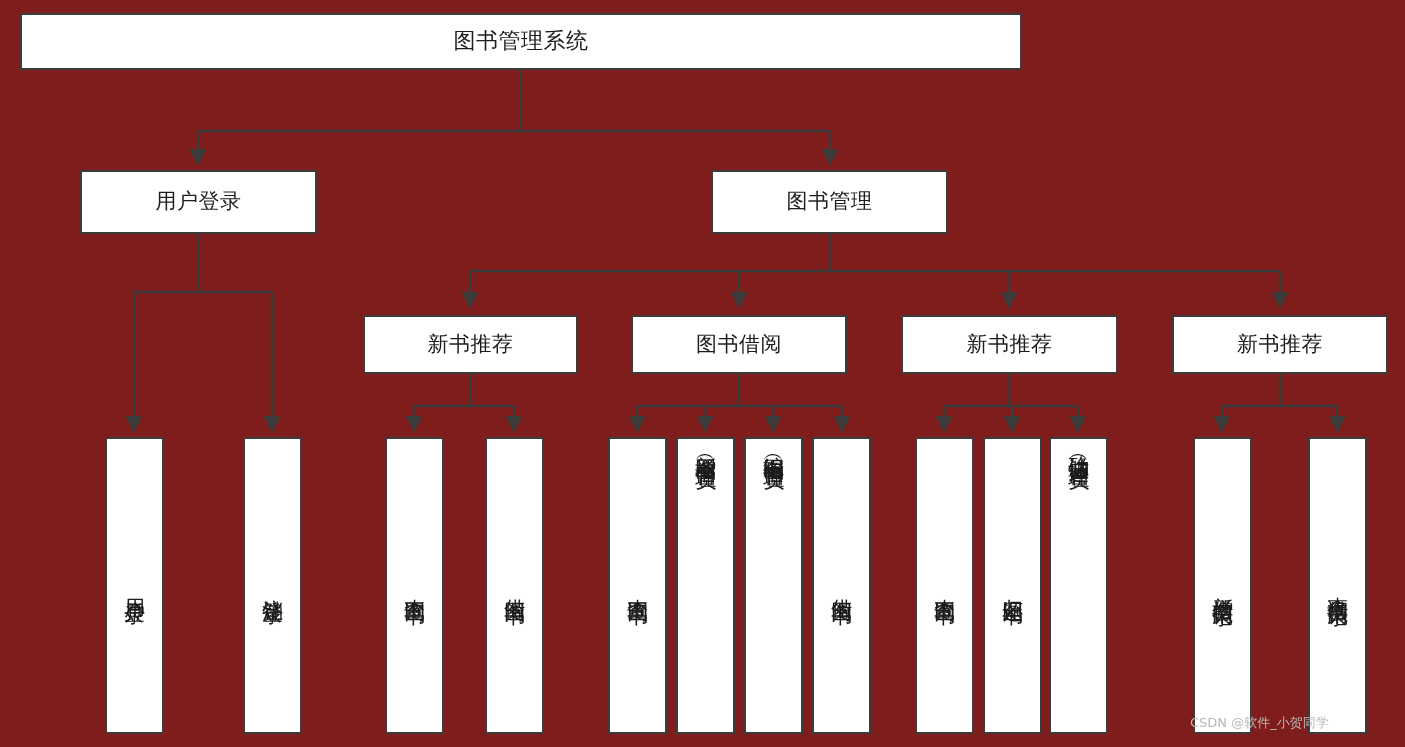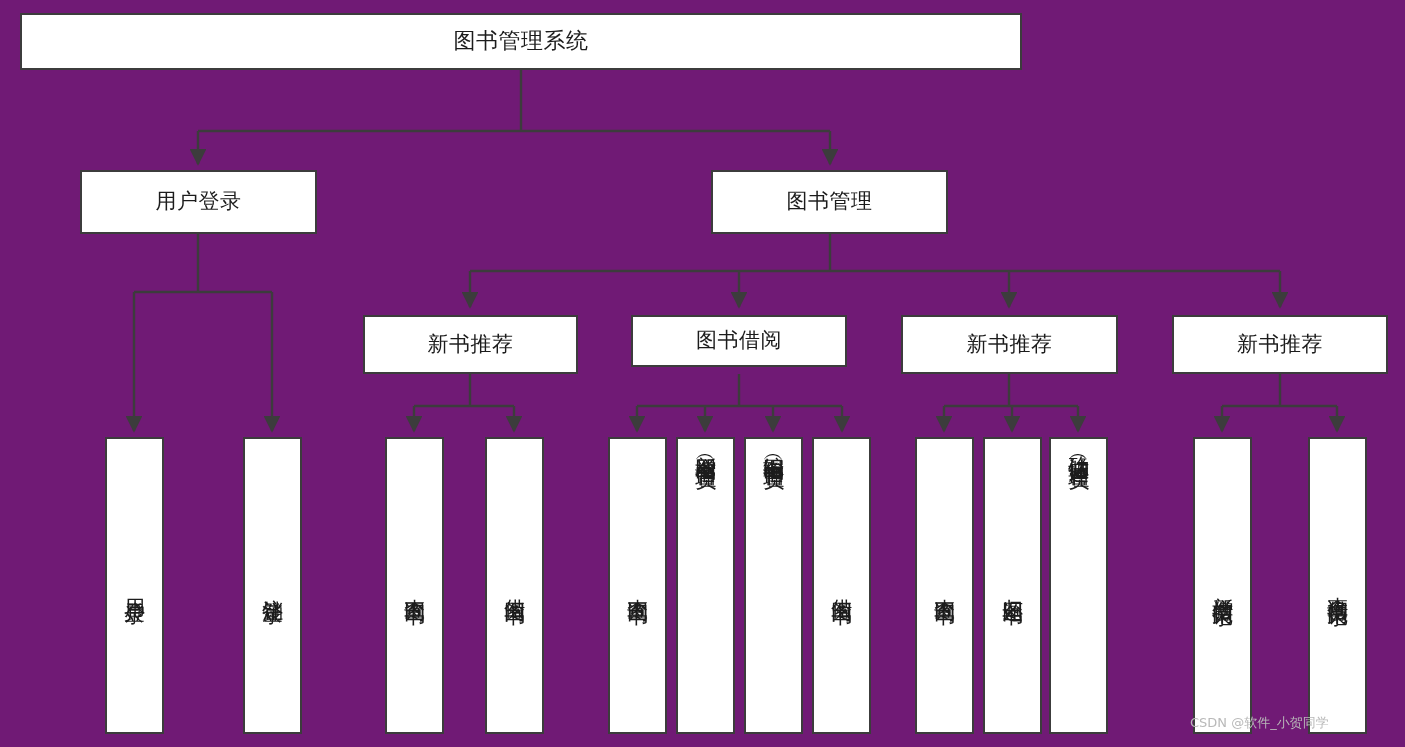--- a/index.html
+++ b/index.html
@@ -8,21 +8,21 @@
     padding: 0;
     background: #ffffff;
   }
   body {
     font-family: "DejaVu Sans", "Liberation Sans", sans-serif;
   }
   #canvas {
     position: relative;
     width: 1405px;
     height: 747px;
-    background: #701a75;
+    background: #7f1d1d;
     overflow: hidden;
   }
   svg.edges {
     position: absolute;
     left: 0;
     top: 0;
     width: 1405px;
     height: 747px;
     pointer-events: none;
   }
@@ -141,21 +141,21 @@
   </div>
 
   <div class="node h" style="left:363px; top:315px; width:215px; height:59px;">
     <span class="label">新书推荐</span>
   </div>
 
   <div class="node h" style="left:711px; top:170px; width:237px; height:64px;">
     <span class="label">图书管理</span>
   </div>
 
-  <div class="node h" style="left:631px; top:315px; width:216px; height:52px;">
+  <div class="node h" style="left:631px; top:315px; width:216px; height:59px;">
     <span class="label">图书借阅</span>
   </div>
 
   <div class="node h" style="left:901px; top:315px; width:217px; height:59px;">
     <span class="label">新书推荐</span>
   </div>
 
   <div class="node h" style="left:1172px; top:315px; width:216px; height:59px;">
     <span class="label">新书推荐</span>
   </div>

